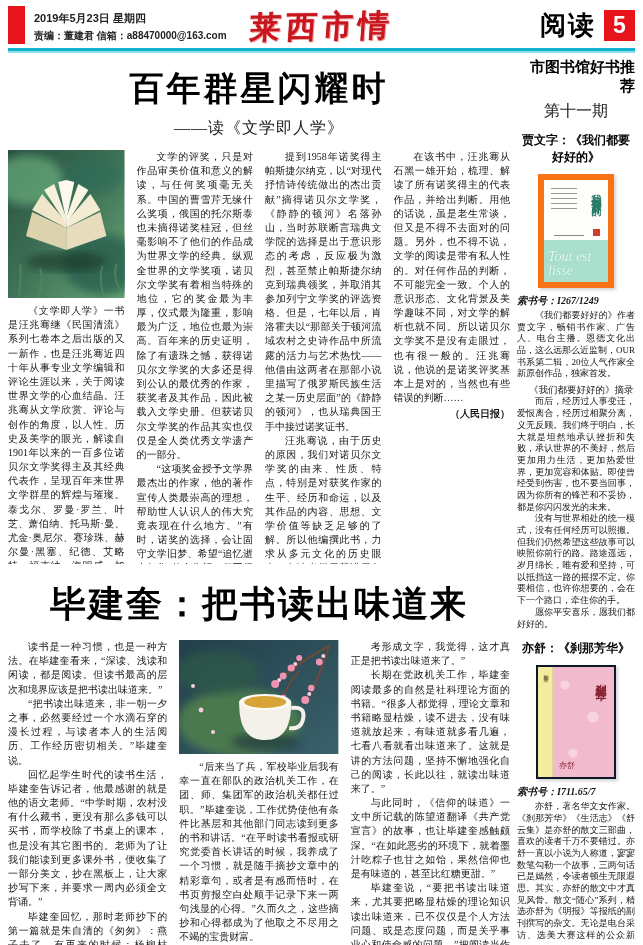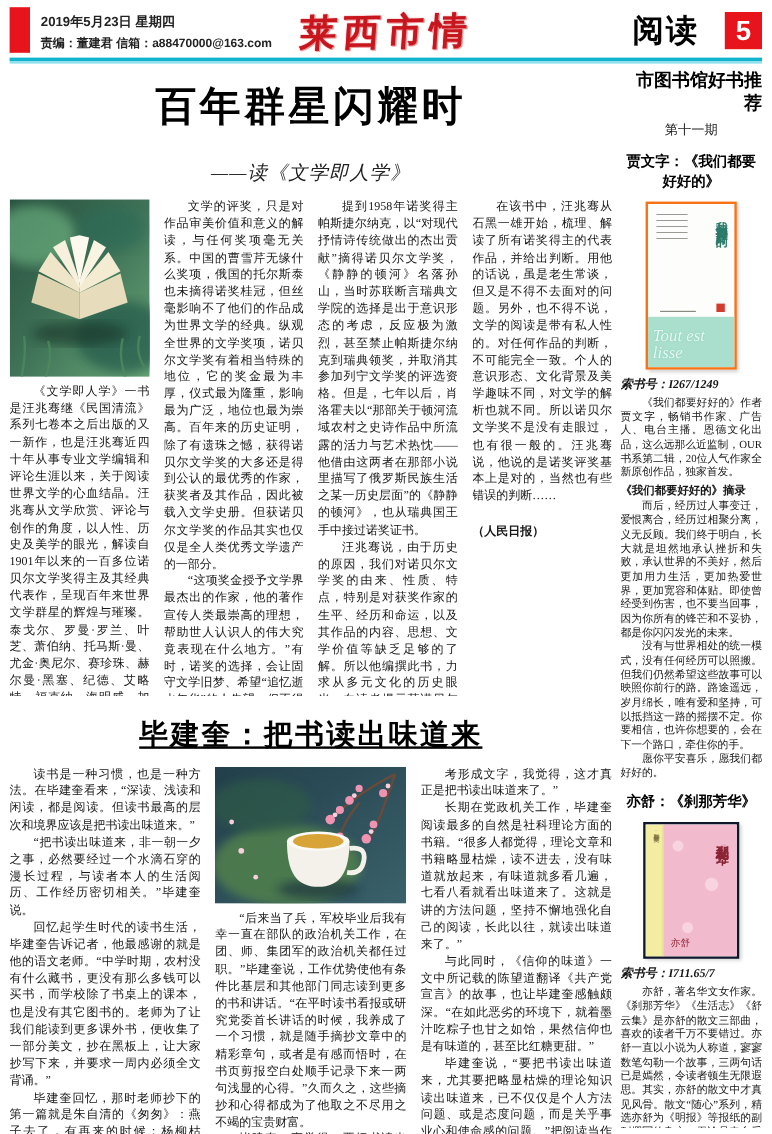--- a/index.html
+++ b/index.html
@@ -13,51 +13,51 @@
   .hdr { position:absolute; top:6px; left:8px; width:627px; height:40px; }
   .hdr-redbar { position:absolute; left:0; top:0; width:17px; height:38px; background:#e8141c; }
   .hdr-date { position:absolute; left:26px; top:5px; font-family:"Liberation Sans",sans-serif; }
   .hdr-date .d1 { font-size:11px; font-weight:bold; color:#222; }
   .hdr-date .d2 { font-size:10px; font-weight:bold; color:#222; margin-top:3px; }
   .masthead {
     position:absolute; left:50%; top:0; transform:translateX(-50%) skewX(-5deg) rotate(-1deg);
     font-size:31px; font-weight:bold; color:#c8161e; letter-spacing:5px; white-space:nowrap;
     text-shadow:1px 1px 0 #e99, 0 0 1px #c8161e;
   }
-  .hdr-right { position:absolute; right:0; top:2px; display:flex; align-items:center; gap:21px; }
+  .hdr-right { position:absolute; right:0; top:2px; display:flex; align-items:center; gap:8px; }
   .section-label { font-family:"Liberation Sans",sans-serif; font-size:26px; font-weight:bold; letter-spacing:2px; color:#000; }
   .pagenum { width:31px; height:31px; background:#e8141c; color:#fff; font-family:"Liberation Sans",sans-serif;
     font-size:23px; font-weight:bold; text-align:center; line-height:31px; }
   .rule { position:absolute; top:48px; left:8px; width:627px; height:5px;
     background:linear-gradient(#12b3cd 0 60%, #8fe0ec 60% 100%); }
   
   .main { position:absolute; top:58px; left:8px; width:502px; }
   .art-title { font-family:"Liberation Sans",sans-serif; font-weight:bold; text-align:center;
     font-size:34px; letter-spacing:3px; color:#000; margin-top:8px; }
-  .art-subtitle { text-align:center; font-size:16px; color:#222; margin-top:22px; letter-spacing:1px;font-style:italic; }
+  .art-subtitle { text-align:center; font-size:16px; color:#222; margin-top:6px; letter-spacing:1px; }
   .cols { display:flex; gap:12px; margin-top:11px; }
   .cols .col { flex:1 1 0; overflow:hidden; }
   .cols4 { height:414px; }
   .cols3 { height:318px; }
   .col p { font-size:10px; line-height:1.42; text-align:justify; text-indent:2em; color:#161616; }
-  .col p.attr { text-indent:0; text-align:left; font-weight:bold; font-size:10px; margin-top:16px; }
+  .col p.attr { text-indent:0; text-align:right; font-weight:bold; font-size:10px; margin-top:2px; }
   .photo { width:100%; display:block; margin-bottom:6px; }
   .b-title { font-family:"Liberation Sans",sans-serif; font-weight:bold; text-align:center;
-    font-size:24px; letter-spacing:2px; color:#000; margin-top:16px;text-decoration:underline; }
+    font-size:36px; letter-spacing:2px; color:#000; margin-top:16px; }
   
   .sidebar { position:absolute; top:58px; left:517px; width:118px; height:882px; overflow:hidden; }
   .sb-title { font-family:"Liberation Sans",sans-serif; font-weight:bold; font-size:15px; text-align:right; color:#000; }
-  .sb-issue { text-align:center; font-size:11px; margin-top:5px; color:#222; }
+  .sb-issue { text-align:center; font-size:16px; margin-top:5px; color:#222; }
   .sb-head { font-family:"Liberation Sans",sans-serif; font-weight:bold; font-size:12px; text-align:center; margin:10px 0 8px; color:#000; }
   .sb-p { font-size:9px; line-height:1.3; text-align:justify; text-indent:2em; color:#161616; }
   .sb-callnum { font-size:10px; font-weight:bold; font-style:italic; margin:6px 0 3px; text-indent:0; }
-  .sb-exhead { font-size:9.5px; font-weight:bold; margin-top:4px; text-indent:0; }
-  
-  .cover1 { position:relative; width:76px; height:140px; margin:2px auto 4px; background:#fdfdfb;
-    border:2px solid #f97316; box-shadow:2px 2px 3px rgba(0,0,0,.18); overflow:hidden; }
+  .sb-exhead { font-size:9.5px; font-weight:normal; margin-top:4px; text-indent:0;margin-left:12px; }
+  
+  .cover1 { position:relative; width:76px; height:114px; margin:2px auto 4px; background:#fdfdfb;
+    border:6px solid #f97316; box-shadow:2px 2px 3px rgba(0,0,0,.18); overflow:hidden; }
   .cover1 .lines { position:absolute; left:7px; top:8px; width:26px; height:22px;
     background:repeating-linear-gradient(#9a9a94 0 1px, transparent 1px 5px); }
   .cover1 .vtitle { position:absolute; right:5px; top:6px; writing-mode:vertical-rl;
     font-family:"Liberation Sans",sans-serif; font-size:10px; font-weight:bold; color:#2a7a6a; letter-spacing:2px; }
   .cover1 .band { position:absolute; left:0; bottom:0; width:100%; height:42px; background:#a9dfcc; }
   .cover1 .tout { position:absolute; left:4px; bottom:4px; width:68px; font-style:italic; font-size:14px;
     line-height:1; color:#eafaf4; text-shadow:0 0 1px #6fbfa8; }
   .cover1 .seal { position:absolute; right:8px; bottom:46px; width:7px; height:7px; background:#d23b2e; }
   .cover1 .hill { position:absolute; left:10px; bottom:46px; width:30px; height:8px;
     border-bottom:1px solid #8a8a80; border-radius:50% 50% 0 0 / 100% 100% 0 0; }

